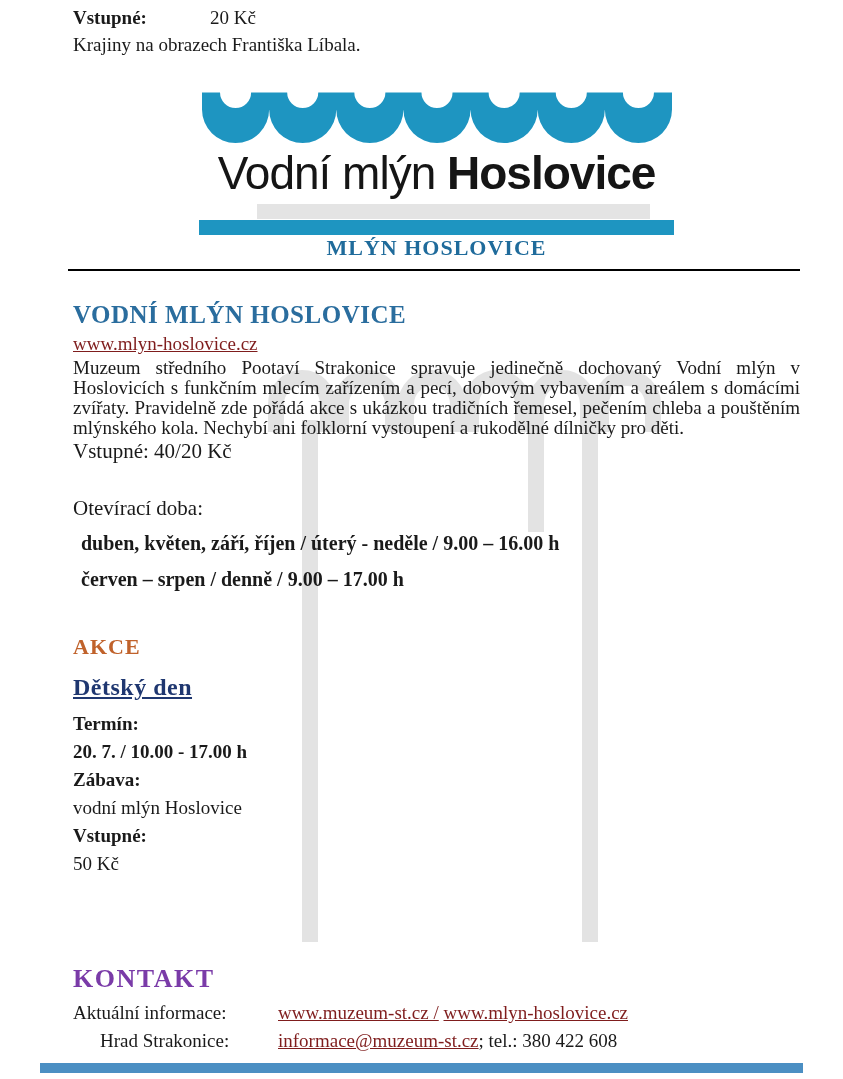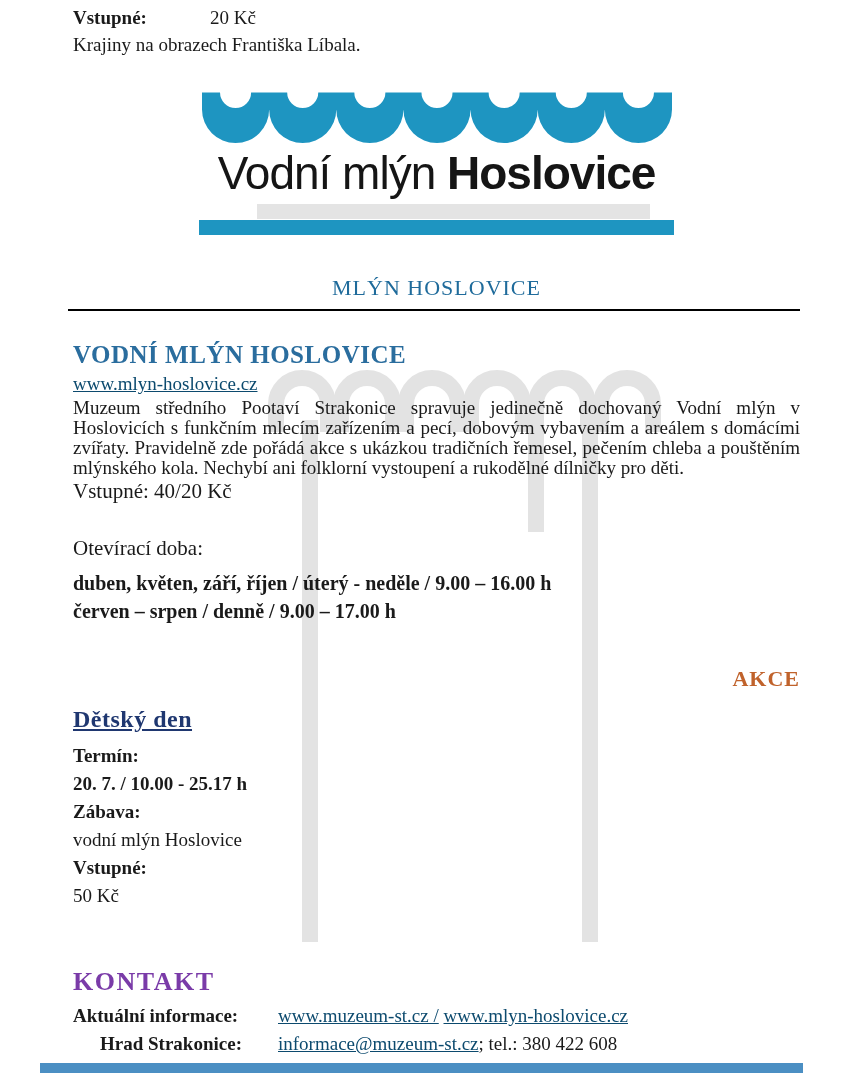--- a/index.html
+++ b/index.html
@@ -24,50 +24,50 @@
   .logo svg{display:block;margin:0 auto;}
   .logo-text{
     font-family:"Liberation Sans","DejaVu Sans",sans-serif;
     font-size:46px;line-height:48px;letter-spacing:-1px;
     color:#151515;text-align:center;white-space:nowrap;margin-top:5px;
   }
   .logo-graybar{width:393px;height:15px;background:#e4e4e4;margin:7px 0 0 58px;}
   .logo-bluebar{width:475px;height:15px;background:#1e95c1;margin-top:1px;}
 
   .banner-title{
-    margin-top:40px;text-align:center;
-    font-size:22px;font-weight:normal;letter-spacing:1px;color:#1f6b9b;
+    text-align:center;
+    font-size:22px;font-weight:bold;letter-spacing:1px;color:#1f6b9b;
   }
   .rule{border:none;border-top:2px solid #000;margin:8px 0 0 -5px;width:732px;}
 
   .sec-heading{
     margin:30px 0 0;font-size:25px;font-weight:bold;color:#2a6d9e;letter-spacing:.5px;
   }
-  a.doclink{color:#0c4a6e;text-decoration:underline;cursor:pointer;}
+  a.doclink{color:#7f1d1d;text-decoration:underline;cursor:pointer;}
   .site-link{display:inline-block;font-size:19px;line-height:26px;margin-top:2px;}
   .para{font-size:19px;line-height:20px;text-align:justify;margin:1px 0 0;}
   .plain-line{font-size:21px;line-height:27.5px;margin:0;}
   .opening-label{margin-top:29px;}
-  .hours{font-size:20px;font-weight:bold;line-height:28px;margin:0;}
+  .hours{font-size:20px;font-weight:bold;line-height:28px;margin:8px;}
   .hours-first{margin-top:7px;}
 
-  .akce-heading{margin:41px 0 0;font-size:22px;font-weight:bold;color:#c0622b;letter-spacing:1px;text-align:right;}
+  .akce-heading{margin:41px 0 0;font-size:22px;font-weight:bold;color:#c0622b;letter-spacing:1px;}
   .event-title{
     display:inline-block;margin:14px 0 0;font-size:24px;font-weight:bold;
     color:#1f3770;text-decoration:underline;letter-spacing:.5px;
   }
   .detail-rows{margin-top:9px;}
   .detail-rows .kv{line-height:28px;flex-direction:column;}
   .detail-rows .lbl{width:122px;}
   .val-bold{font-weight:bold;}
 
-  .kontakt-heading{margin:57px 0 0;font-size:26px;font-weight:bold;color:#7a3ba8;letter-spacing:1.5px;}
+  .kontakt-heading{margin:86px 0 0;font-size:26px;font-weight:bold;color:#7a3ba8;letter-spacing:1.5px;}
   .contact-rows{margin-top:5px;}
   .contact-rows .kv{line-height:28px;}
-  .contact-rows .lbl{width:205px;font-weight:bold;}
+  .contact-rows .lbl{width:205px;font-weight:normal;}
   .contact-rows .lbl.indent{padding-left:27px;box-sizing:border-box;}
 
   .bottom-bar{position:absolute;left:40px;top:1063px;width:763px;height:10px;background:#4b8fc3;z-index:1;}
 </style>
 </head>
 <body>
 
 <div class="page">
 
   <svg class="watermark" width="843" height="1079" viewBox="0 0 843 1079" aria-hidden="true">
@@ -123,21 +123,21 @@
     <p class="hours hours-first">duben, květen, září, říjen / úterý - neděle / 9.00 – 16.00 h</p>
     <p class="hours">červen – srpen / denně / 9.00 – 17.00 h</p>
 
     
     <div class="akce-heading">AKCE</div>
     <div><span class="event-title">Dětský den</span></div>
 
     <div class="detail-rows">
       <div class="kv">
         <span class="lbl">Termín:</span>
-        <span class="val-bold">20. 7. / 10.00 - 25.17 h</span>
+        <span class="val-bold">20. 7. / 10.00 - 17.00 h</span>
       </div>
       <div class="kv">
         <span class="lbl">Zábava:</span>
         <span>vodní mlýn Hoslovice</span>
       </div>
       <div class="kv">
         <span class="lbl">Vstupné:</span>
         <span>50 Kč</span>
       </div>
     </div>

